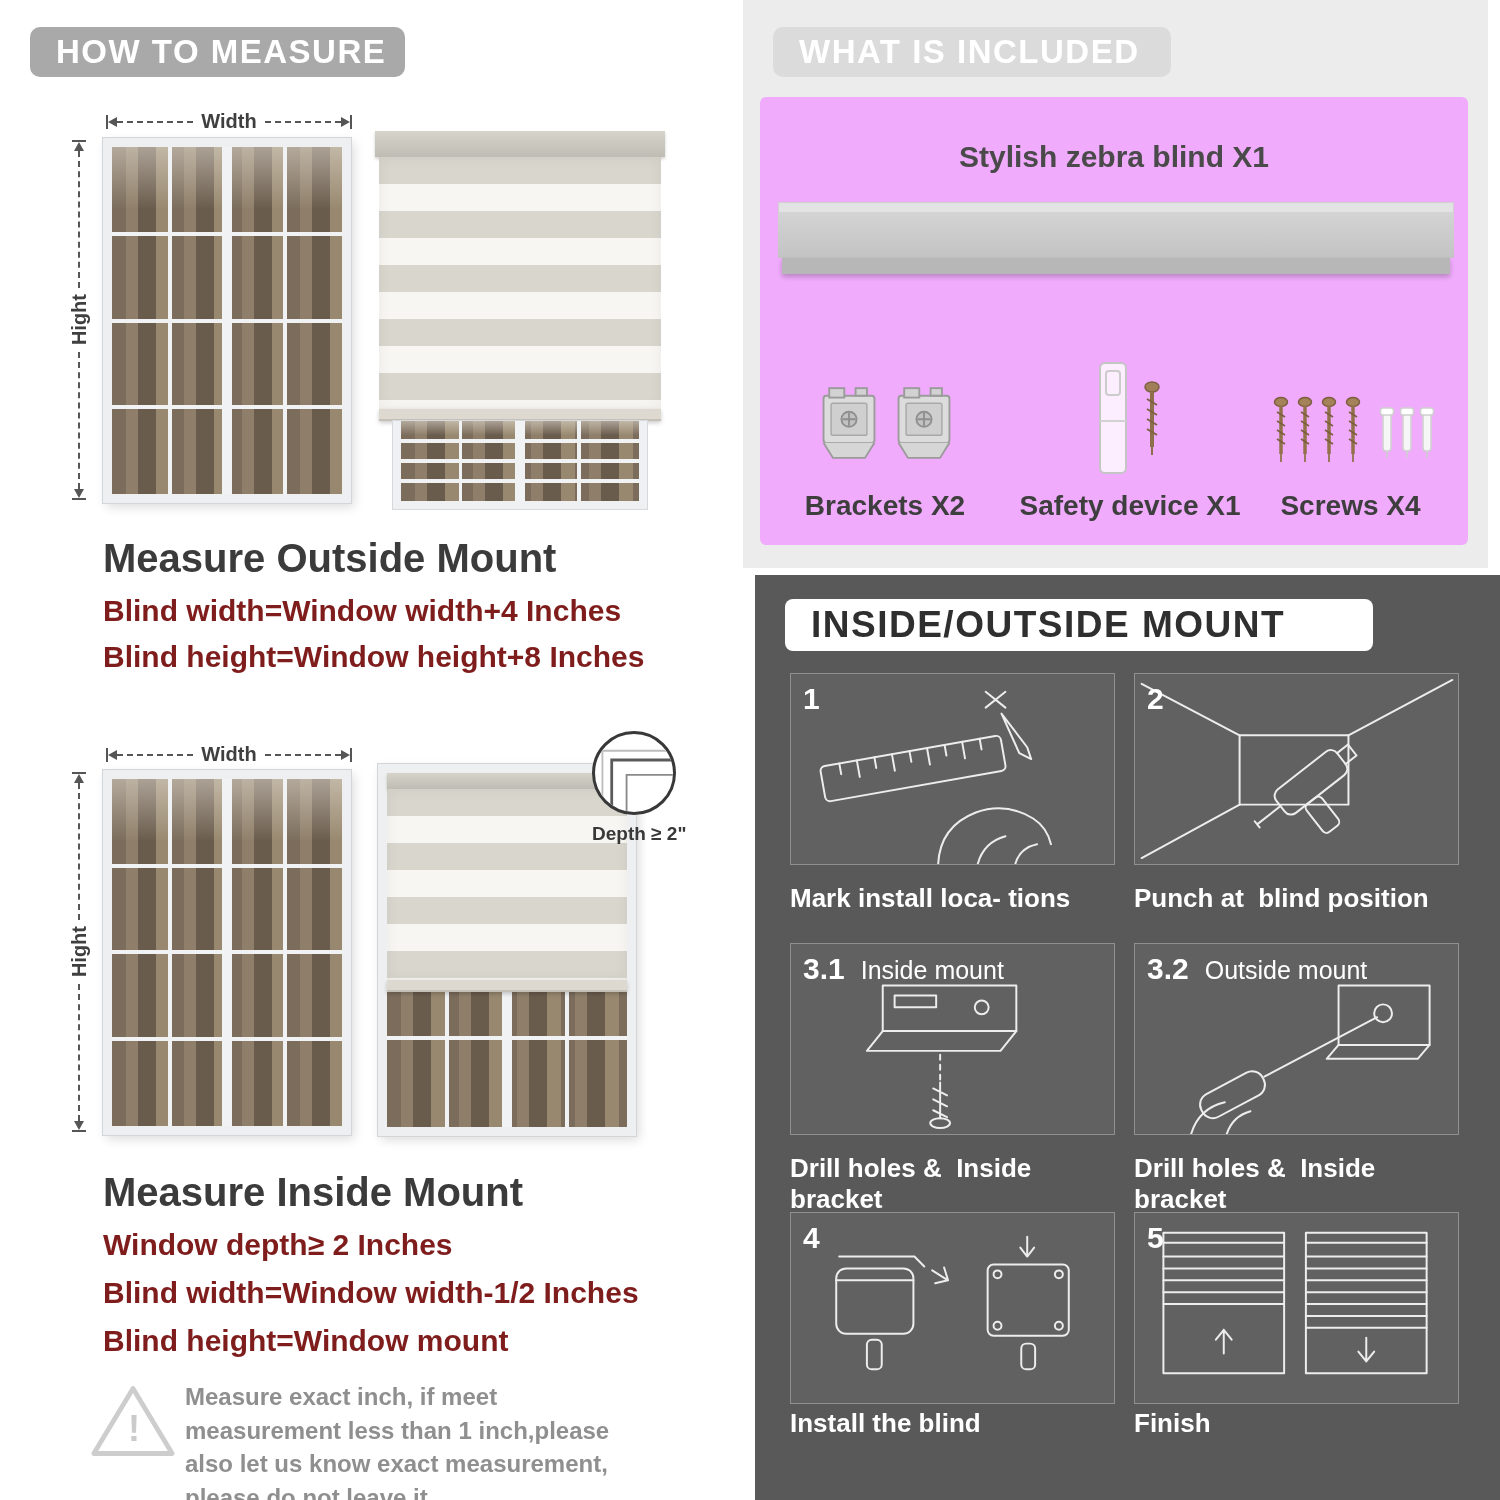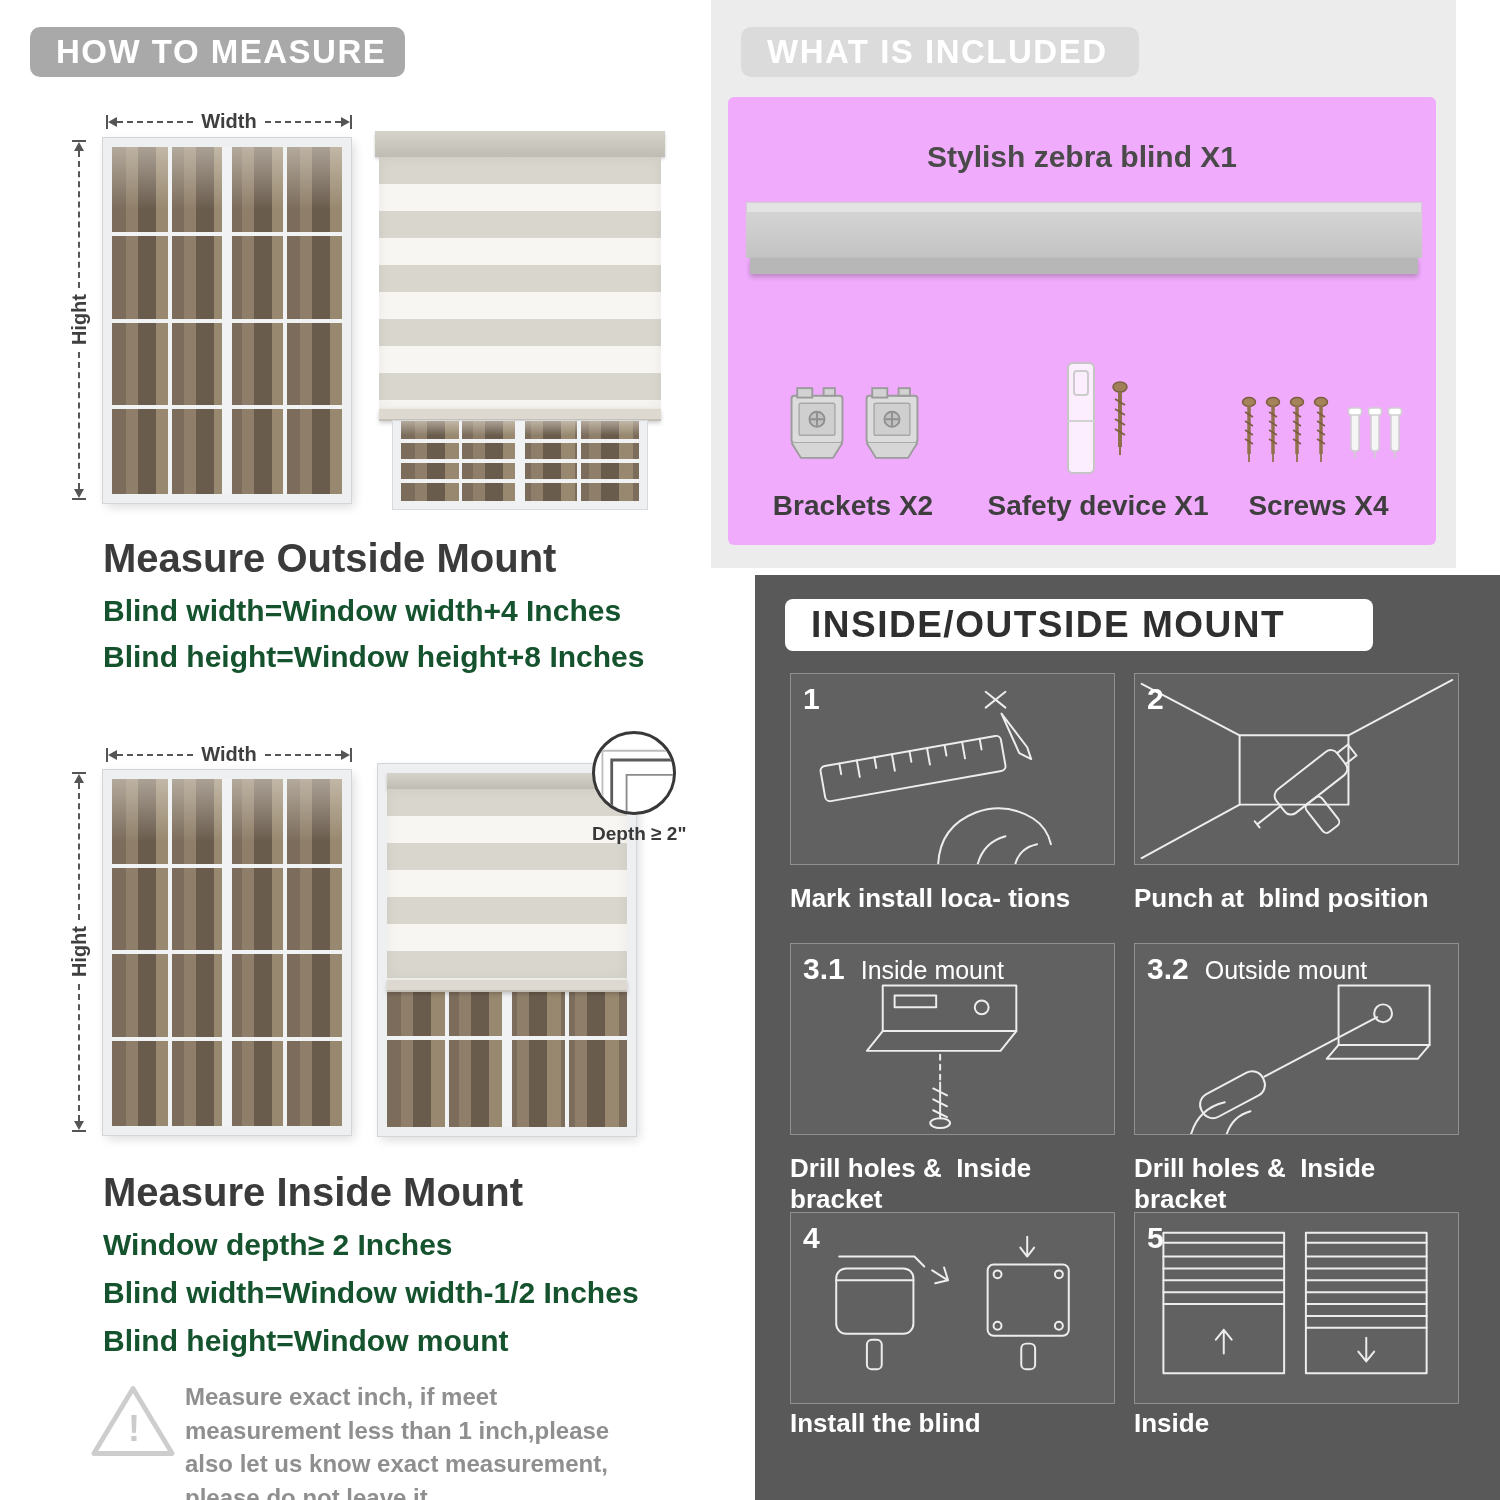--- a/index.html
+++ b/index.html
@@ -9,21 +9,21 @@
   .abs{position:absolute}
 
   
   .pill{display:flex;align-items:center;padding-left:26px;font-weight:bold;border-radius:10px;letter-spacing:1.5px}
   .pill.gray{background:#a9a9a9;color:#ffffff;font-size:33px}
   .pill.lightgray{background:#dbdbdb;color:#ffffff;font-size:33px}
   .pill.white{background:#ffffff;color:#2f2f2f;font-size:37px;border-radius:8px}
 
   
   .h-title{font-size:40px;font-weight:bold;color:#3b3b3b}
-  .g-line{font-size:30px;font-weight:bold;color:#14532d}
+  .g-line{font-size:30px;font-weight:bold;color:#7f1d1d}
   .note-text{font-size:24px;font-weight:bold;color:#8f8f8f;line-height:1.4}
 
   
   .harrow{display:flex;align-items:center}
   .harrow .dash{flex:1;height:0;border-top:2px dashed #555}
   .harrow .tick{width:2px;height:14px;background:#555}
   .ah{width:0;height:0;border:5px solid transparent}
   .ah.l{border-left:none;border-right:9px solid #555}
   .ah.r{border-right:none;border-left:9px solid #555}
   .ah.u{border-top:none;border-bottom:9px solid #555}
@@ -180,21 +180,21 @@
 
     <div class="abs" style="left:90px;top:1382px;width:86px;height:78px">
       <svg viewBox="0 0 90 80" style="width:100%;height:100%">
         <path d="M45,6 L86,74 L4,74 Z" fill="none" stroke="#cdcdcd" stroke-width="5" stroke-linejoin="round"></path>
       </svg>
       <span class="warn-mark abs" style="left:38px;top:26px">!</span>
     </div>
     <div class="note-text abs" style="left:185px;top:1380px;width:470px">Measure exact inch, if meet measurement less than 1 inch,please also let us know exact measurement, please do not leave it</div>
   </div>
 
-  <div class="right-top-bg abs" style="left:711px;top:0;width:745px;height:568px">
+  <div class="right-top-bg abs" style="left:743px;top:0;width:745px;height:568px">
 
     <div class="pill lightgray abs" style="left:30px;top:27px;width:398px;height:50px">WHAT IS INCLUDED</div>
 
     <div class="white-card abs" style="left:17px;top:97px;width:708px;height:448px">
 
       <div class="blind-title abs" style="left:0;top:43px;width:708px">Stylish zebra blind X1</div>
 
       <div class="abs" style="left:18px;top:105px;width:676px;height:74px">
         <div class="hr-top"></div>
         <div class="hr-front"></div>
@@ -384,16 +384,16 @@
         <rect x="28" y="20" width="122" height="142"></rect>
         <path d="M28,30 h122"></path>
         <path d="M28,44 h122 M28,56 h122 M28,68 h122 M28,80 h122 M28,92 h122"></path>
         <path d="M89,142 v-24 m-8,10 l8,-10 l8,10"></path>
         <rect x="172" y="20" width="122" height="142"></rect>
         <path d="M172,30 h122"></path>
         <path d="M172,44 h122 M172,56 h122 M172,68 h122 M172,80 h122 M172,92 h122 M172,104 h122 M172,116 h122"></path>
         <path d="M233,126 v24 m-8,-10 l8,10 l8,-10"></path>
       </svg>
     </div>
-    <div class="caption abs" style="left:379px;top:833px;width:325px">Inside</div>
+    <div class="caption abs" style="left:379px;top:833px;width:325px">Finish</div>
 
   </div>
 </div>
 
 </body></html>

